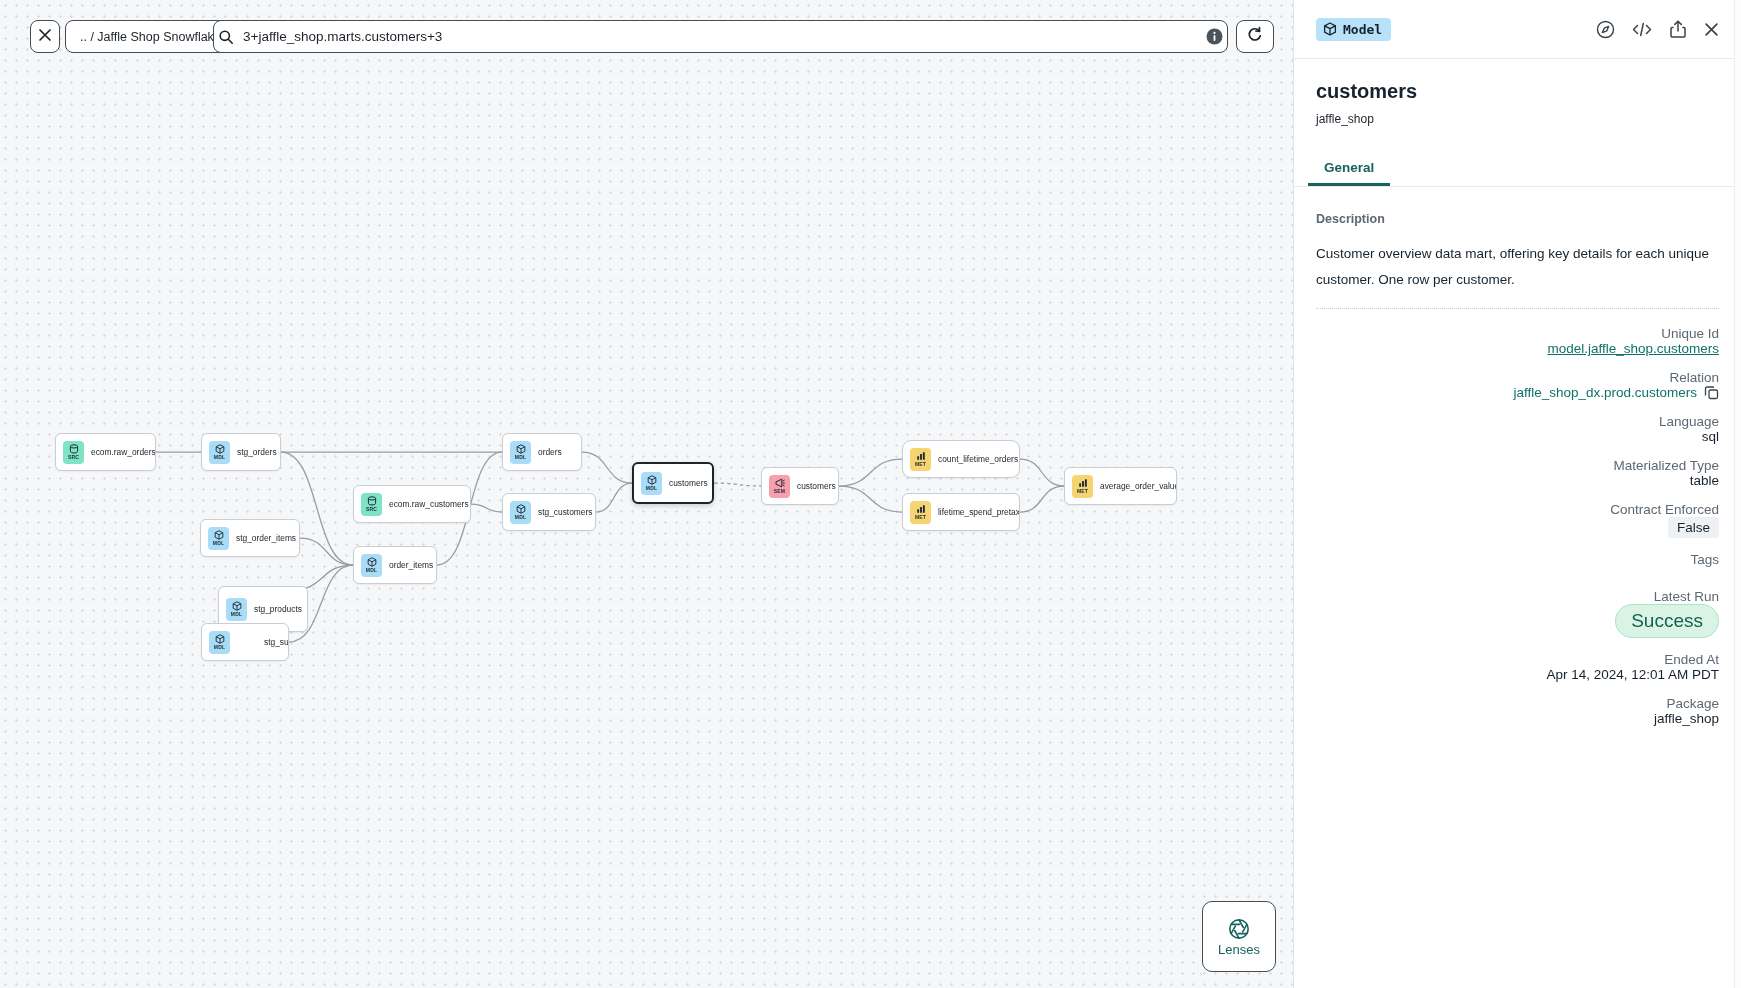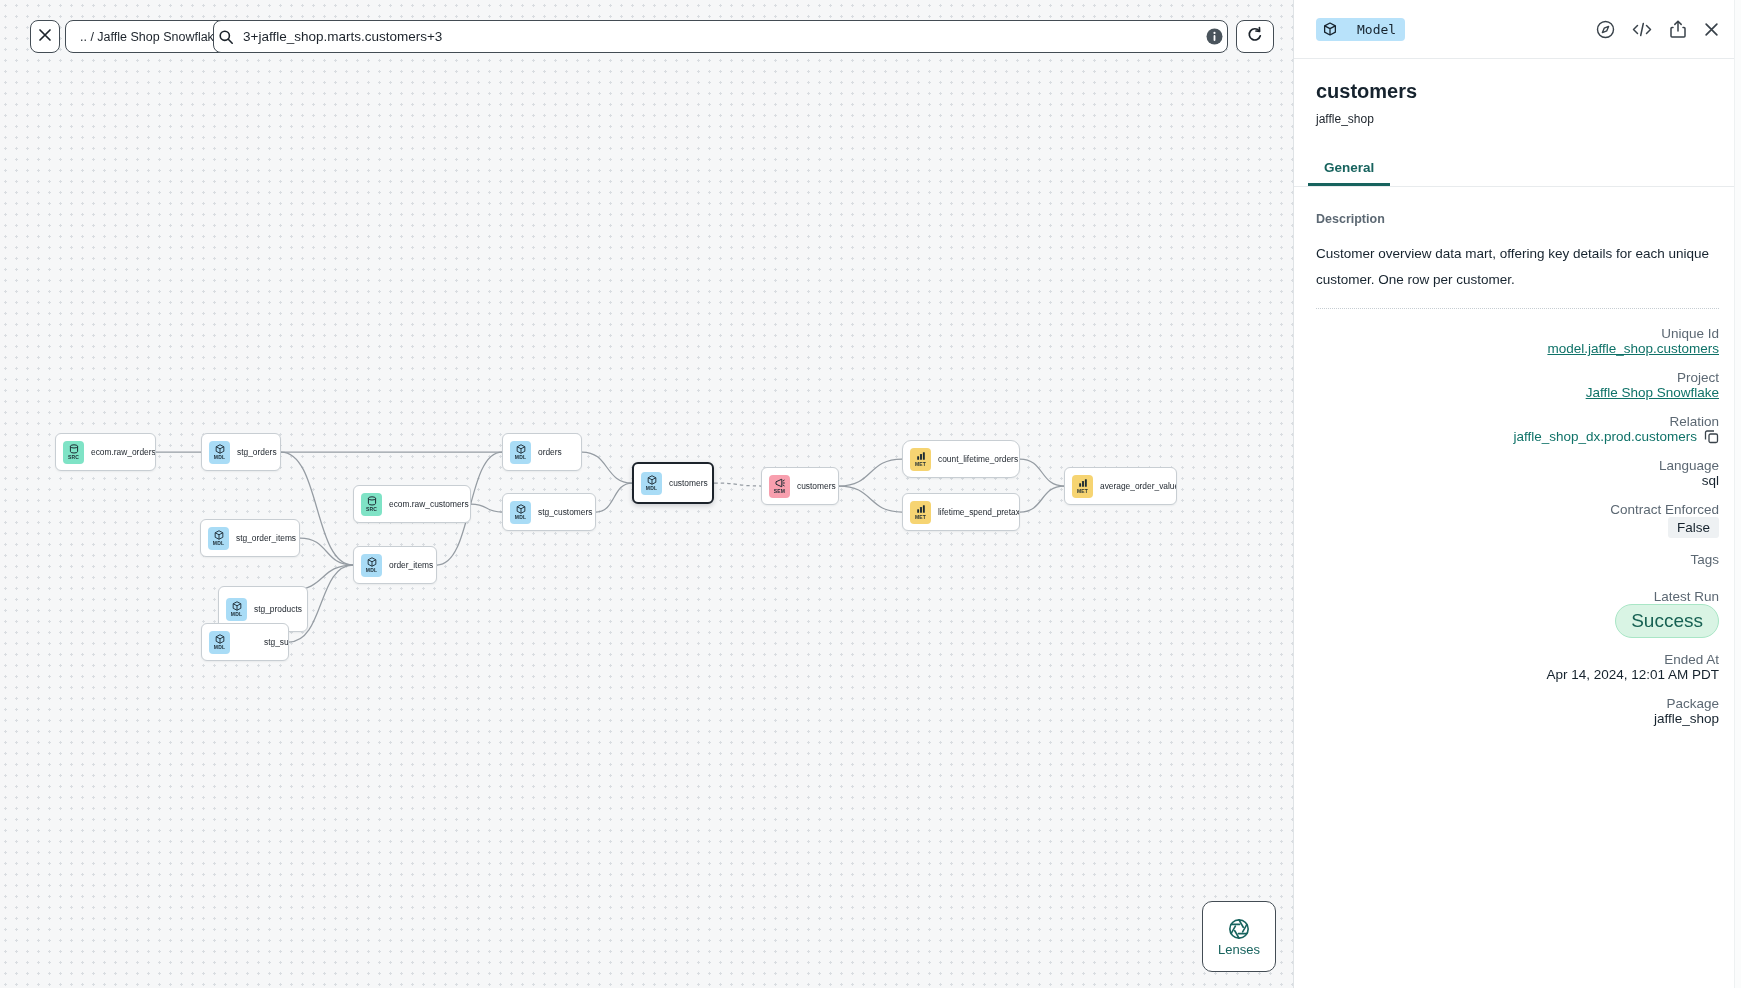--- a/index.html
+++ b/index.html
@@ -49,23 +49,23 @@
   .chip-source { background:#7fe3c6; } .chip-model { background:#a9dcf6; }
   .chip-semantic { background:#f89fae; } .chip-metric { background:#f6d472; }
 
   
   .panel { position:absolute; left:1293px; top:0; width:448px; height:988px;
     background:#fff; border-left:1px solid #dfe3e6; }
   .panel-scrolltrack { position:absolute; right:0; top:0; width:7px; height:988px;
     background:#fbfcfc; border-left:1px solid #eef1f2; }
   .panel-head { height:59px; display:flex; align-items:center;
     justify-content:space-between; padding:0 22px; border-bottom:1px solid #e8ebed; }
-  .model-badge { display:flex; align-items:center; gap:20px; background:#b8e2fa;
+  .model-badge { display:flex; align-items:center; gap:6px; background:#b8e2fa;
     border-radius:4px; padding:4px 9px 4px 7px;
-    font-family:"DejaVu Sans Mono", monospace; font-size:13px; color:#16232e; }
+    font-family:"DejaVu Sans Mono", monospace; font-size:13px; color:#16232e;font-weight:bold; }
   .head-icons { display:flex; align-items:center; gap:17px; }
   .head-icons .hicon { display:flex; cursor:pointer; }
 
   .title-block { padding:21px 22px 0; }
   .panel-title { font-size:20px; font-weight:700; color:#16232e; }
   .panel-sub { font-size:12px; margin-top:9px; }
 
   .tabs { margin-top:25px; padding-left:14px; border-bottom:1px solid #e8ebed; }
   .tab { display:inline-block; padding:9px 16px 8px; font-size:13.5px; font-weight:700;
     color:#17635e; border-bottom:3px solid #17635e; cursor:pointer; }
@@ -363,42 +363,40 @@
     <div class="desc-text">Customer overview data mart, offering key details for each unique customer. One row per customer.</div>
     <div class="dotted-div"></div>
     <div id="fields">
         <div class="frow">
           <span class="flabel">Unique Id</span>
           <span class="fvalue">
             <a href="#">model.jaffle_shop.customers</a>
           </span>
         </div>
         <div class="frow">
-          <span class="flabel">Project</span>
-          <span class="fvalue">
-            <a href="#">Jaffle Shop Snowflake</a>
-          </span>
-        </div>
-        <div class="frow">
           <span class="flabel">Relation</span>
           <span class="fvalue">
             <span class="plain-link">jaffle_shop_dx.prod.customers</span>
             <span style="display: flex;">
               <svg width="15" height="15" viewBox="0 0 15 15" fill="none" stroke="#39424a" stroke-width="1.3">
                 <rect x="5" y="5" width="8.5" height="8.5" rx="1.5" fill="#fff"></rect>
                 <path d="M10 2 H3 A1.5 1.5 0 0 0 1.5 3.5 V10.5"></path>
               </svg>
             </span>
           </span>
         </div>
         <div class="frow">
           <span class="flabel">Language</span>
           <span class="fvalue">sql</span>
         </div>
         <div class="frow">
+          <span class="flabel">Materialized Type</span>
+          <span class="fvalue">table</span>
+        </div>
+        <div class="frow">
           <span class="flabel">Contract Enforced</span>
           <span class="fvalue">
             <span class="badge-gray">False</span>
           </span>
         </div>
         <div class="frow">
           <span class="flabel">Tags</span>
           <span class="fvalue"></span>
         </div>
         <div class="frow">

